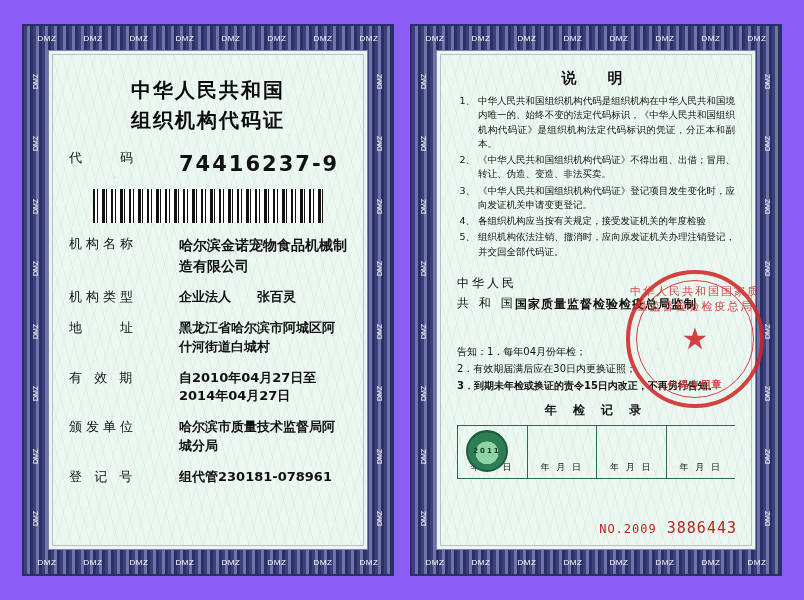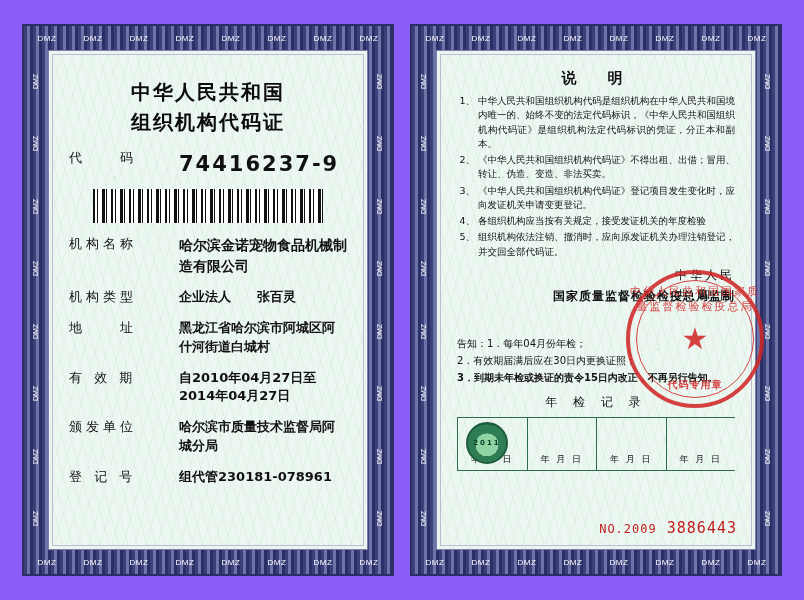--- a/index.html
+++ b/index.html
@@ -102,21 +102,21 @@
     position: absolute;
     inset: 31px;
     padding: 10px 16px;
     box-sizing: border-box;
     color: #111;
   }
 
   
   .title {
     text-align: center;
-    font-family: Liberation Serif, serif;
+    font-family: Liberation Mono, monospace;
     font-weight: bold;
     font-size: 20px;
     letter-spacing: 2px;
     color: #0b0b0b;
     line-height: 1.5;
     margin-top: 12px;
   }
   .field-row {
     display: flex;
     align-items: flex-start;
@@ -172,44 +172,43 @@
     padding-left: 2px;
   }
   .r-item {
     display: flex;
     margin-bottom: 2px;
   }
   .r-num { flex: 0 0 16px; text-align: right; padding-right: 3px; }
   .r-text { flex: 1; text-align: justify; }
 
   .issuer-block {
-    margin-top: 6px;
+    margin-top: 14px;
     font-size: 12px;
     line-height: 1.7;
     position: relative;
     min-height: 60px;
-    text-align: right;
   }
   .issuer-line1 { letter-spacing: 3px; }
   .issuer-line2 { letter-spacing: 3px; }
   .issuer-line3 { letter-spacing: 1px; padding-left: 58px; margin-top: -20px; font-weight: bold;}
 
   .notice {
     margin-top: 10px;
     font-size: 10px;
     line-height: 1.7;
   }
   .notice-b { font-weight: bold; }
 
   .annual-title {
     text-align: center;
     font-size: 12px;
     letter-spacing: 6px;
     margin-top: 8px;
-    font-weight: normal;
+    font-weight: bold;
   }
   .annual-table {
     display: flex;
     margin-top: 6px;
     border-top: 1px solid #2c6b4f;
     border-bottom: 1px solid #2c6b4f;
     height: 52px;
   }
   .annual-cell {
     flex: 1;

